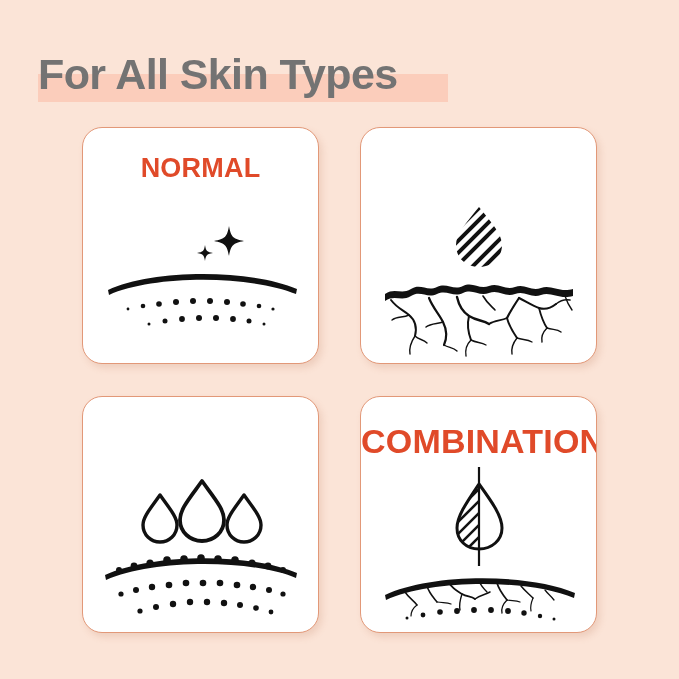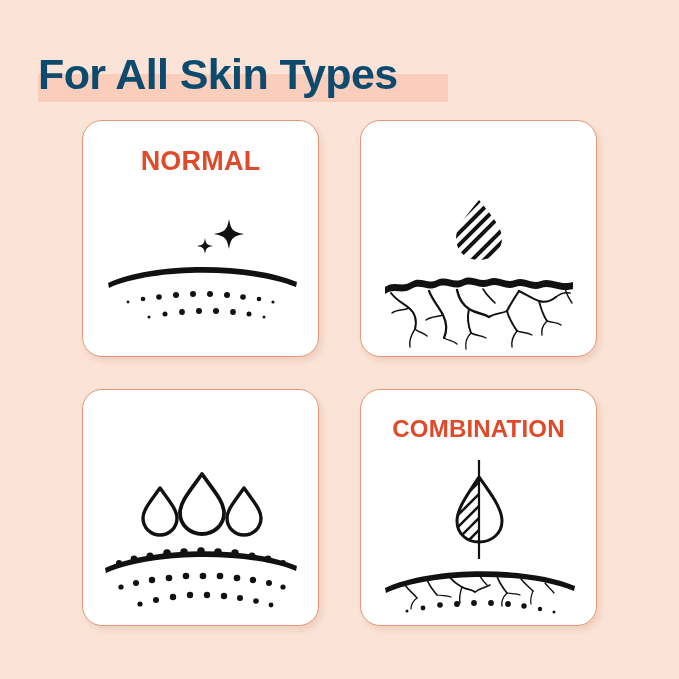--- a/index.html
+++ b/index.html
@@ -23,30 +23,30 @@
     left:0px; top:30px;
     width:410px; height:28px;
     background:#fbcdbb;
   }
   .title-text{
     position:relative;
     display:block;
     font-size:43px;
     line-height:60px;
     font-weight:bold;
-    color:#0c4a6e;
+    color:#737373;
     letter-spacing:-0.6px;
     white-space:nowrap;
     font-family:"Liberation Sans", sans-serif;
   }
 
   
   .grid{
     position:absolute;
-    left:82px; top:120px;
+    left:82px; top:127px;
     width:515px;
     display:grid;
     grid-template-columns:237px 237px;
     grid-template-rows:237px 237px;
     column-gap:41px;
     row-gap:32px;
   }
   .card{
     position:relative;
     background:#ffffff;
@@ -59,21 +59,21 @@
     position:absolute;
     left:0; right:0; top:25px;
     text-align:center;
     font-size:27px;
     font-weight:bold;
     color:#e04a29;
     letter-spacing:0.2px;
     white-space:nowrap;
     font-family:"Liberation Sans", sans-serif;
   }
-  .card-label.small{font-size:24px;}
+  .card-label.small{font-size:34px;}
   .card-art{
     position:absolute;
     left:0; top:62px;
     width:237px; height:172px;
   }
   .card-art svg{display:block;width:237px;height:172px;}
 </style>
 </head>
 <body>
 

